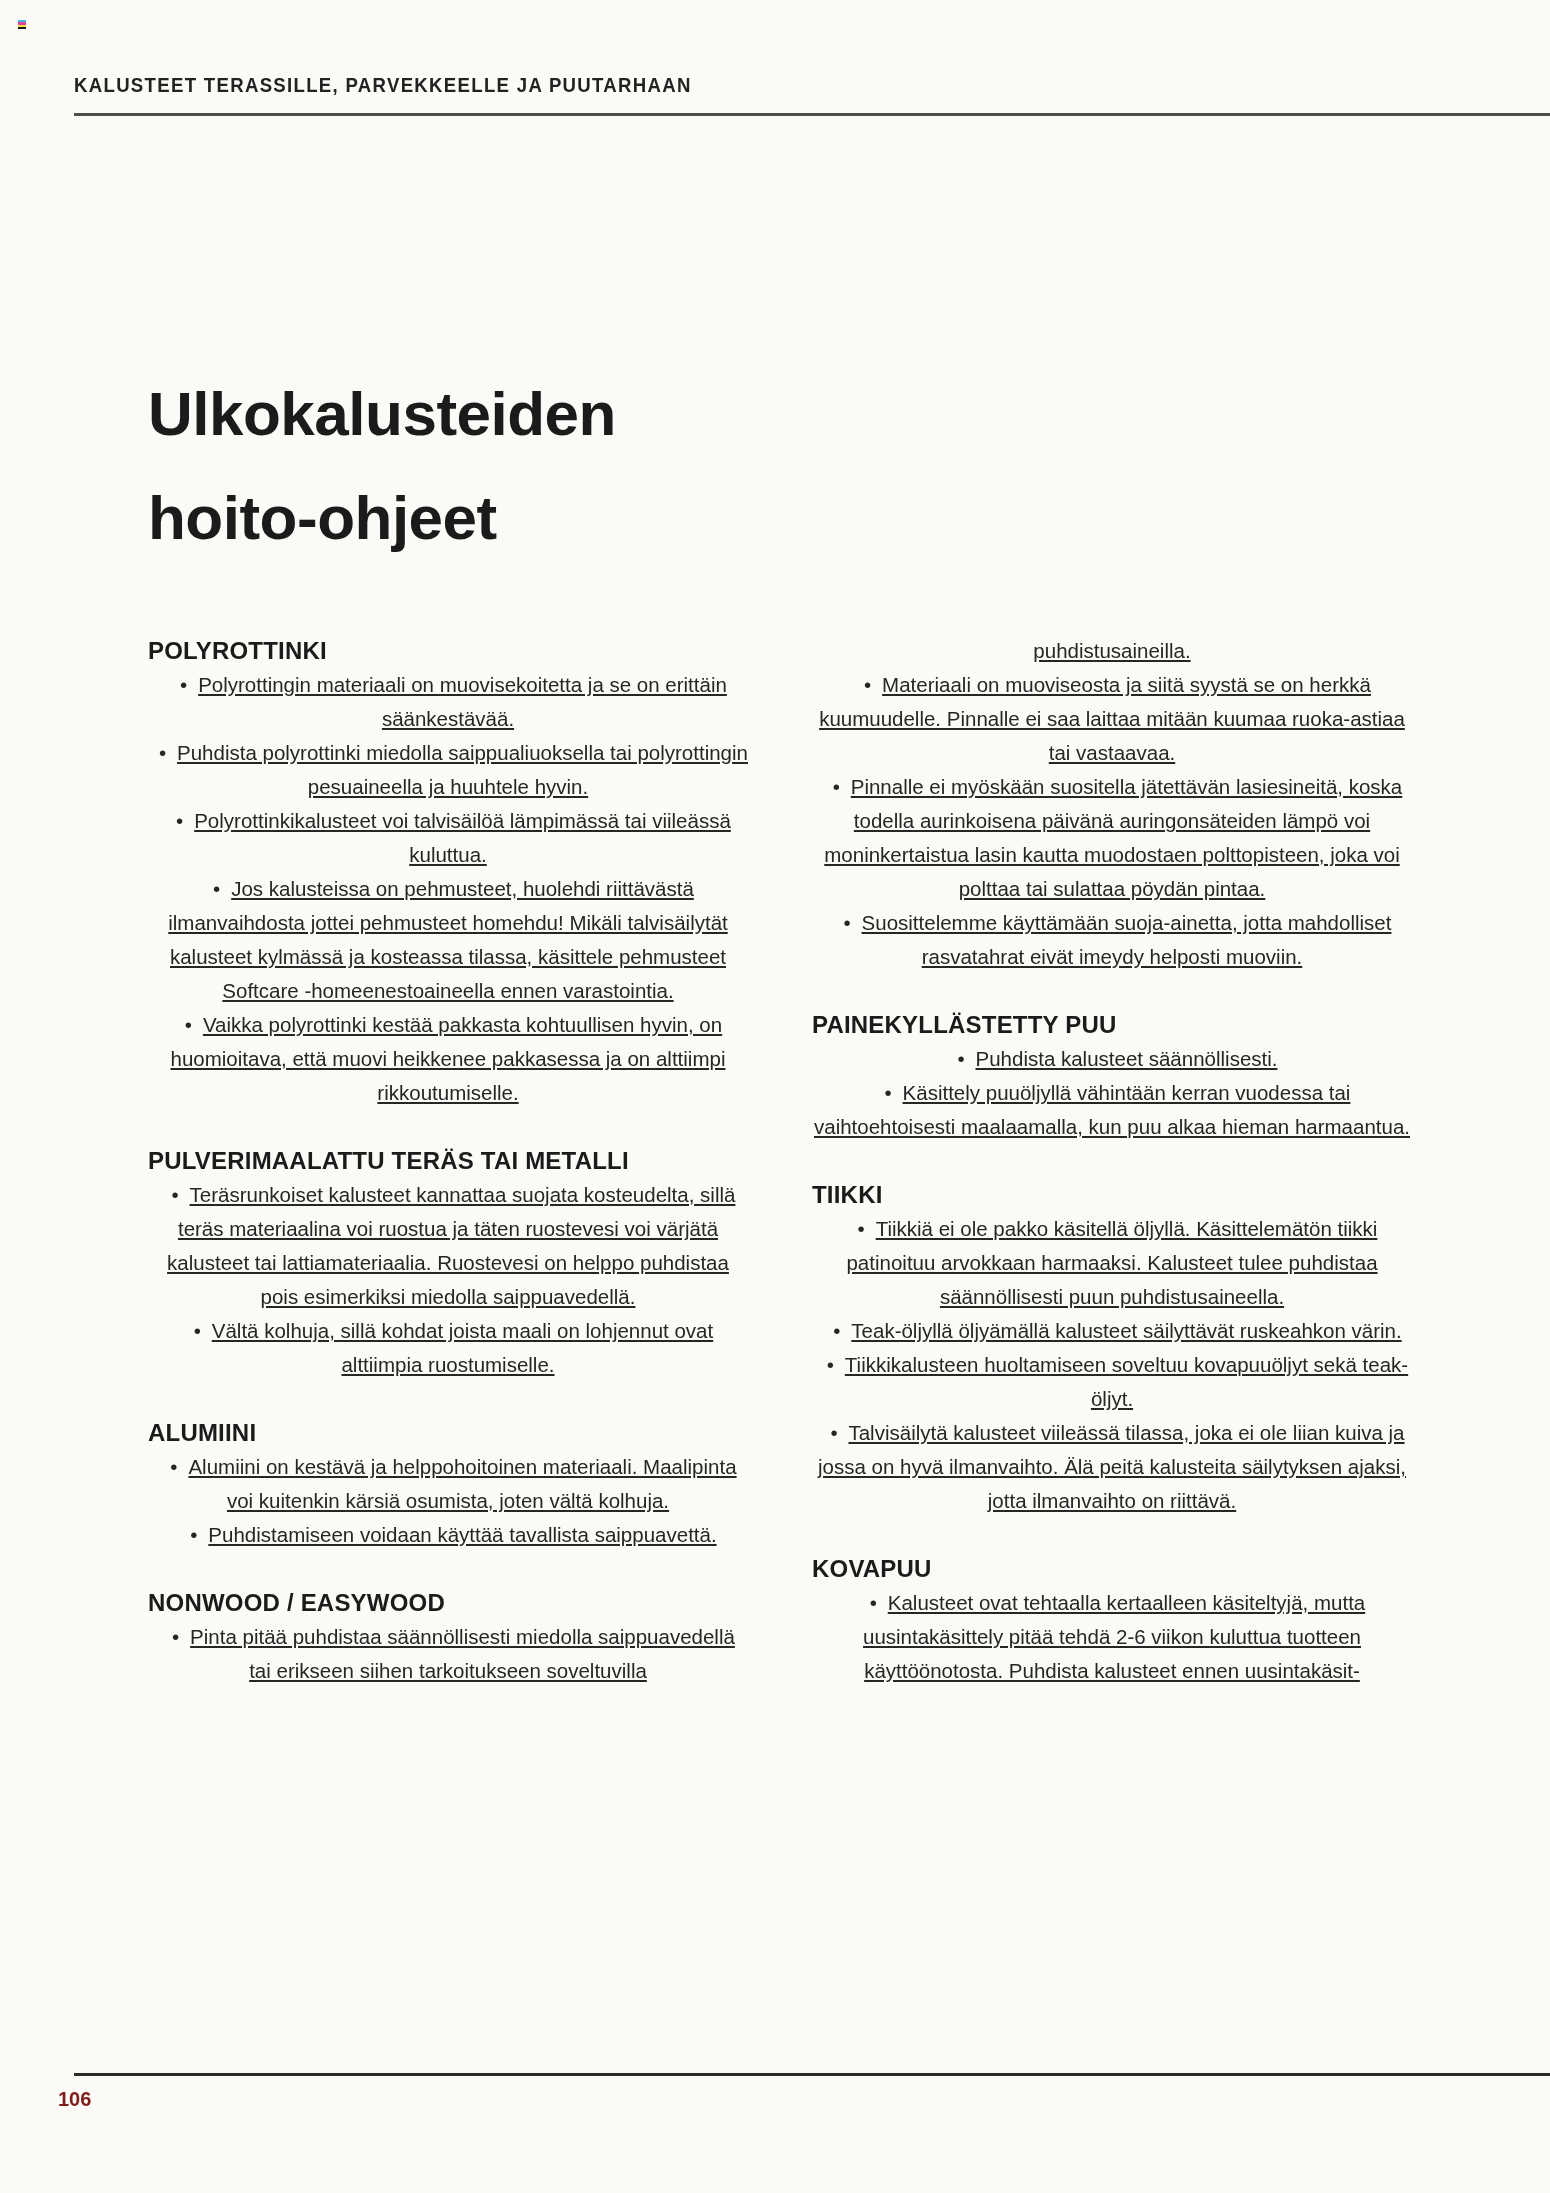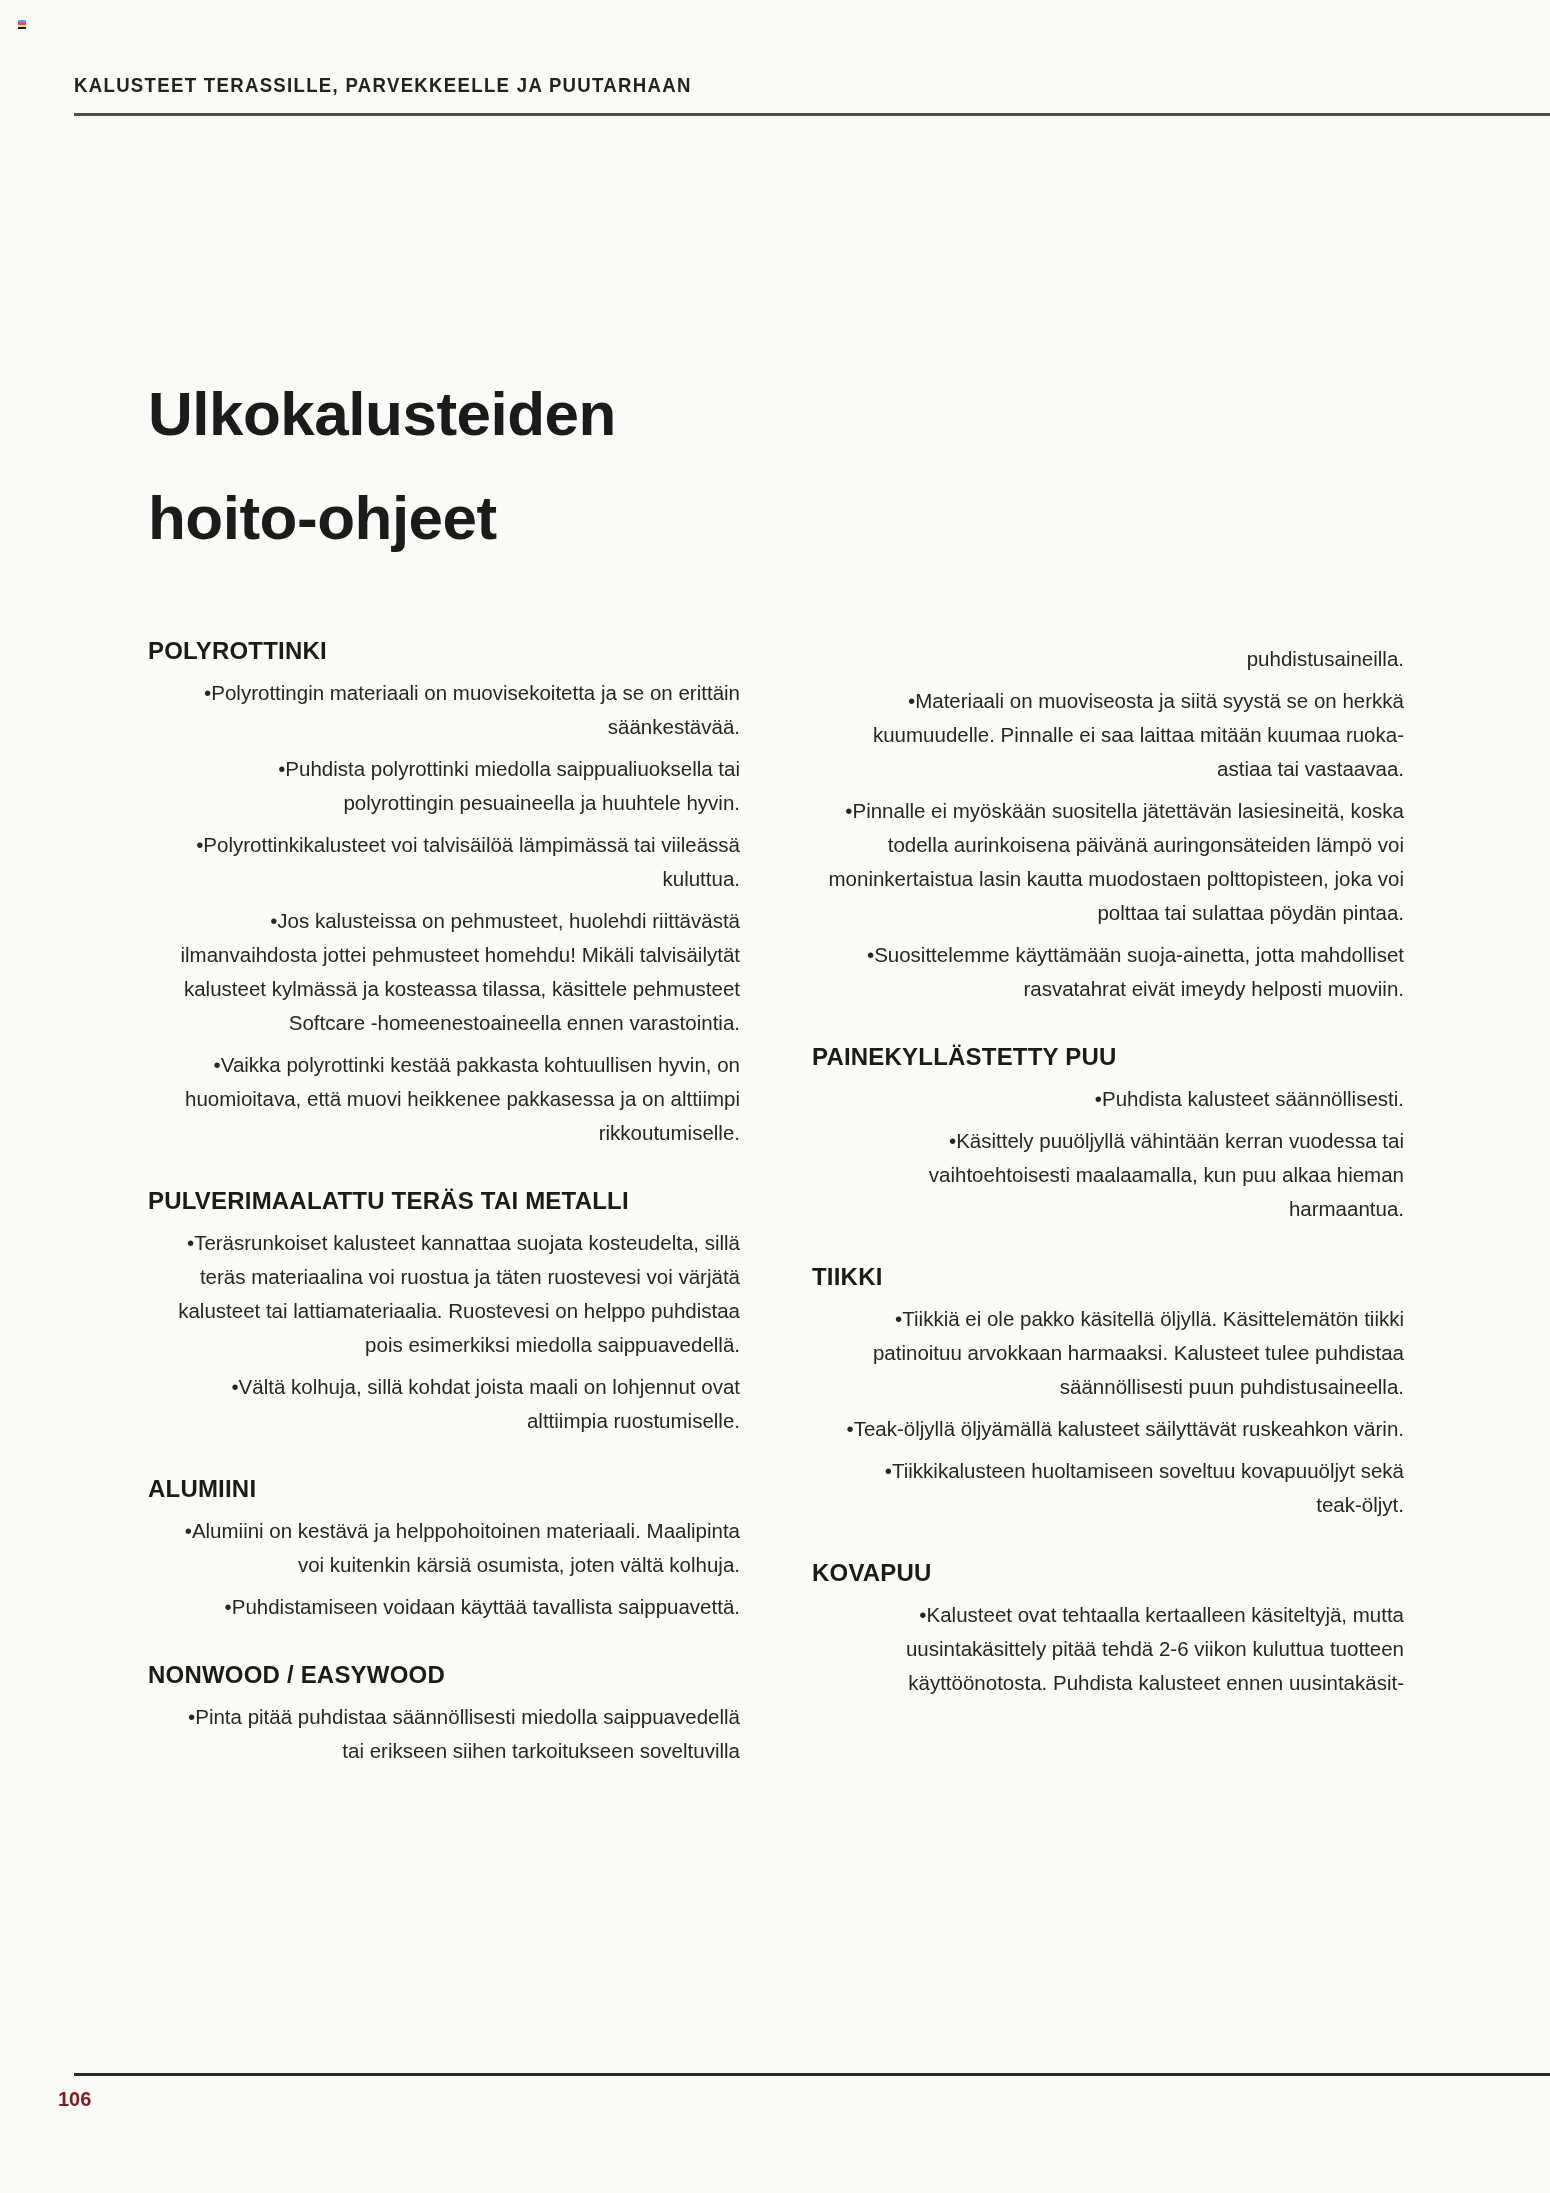--- a/index.html
+++ b/index.html
@@ -70,22 +70,23 @@
     .section { margin: 0 0 34px 0; }
     .section h2 {
       margin: 0;
       font-size: 24px;
       line-height: 34px;
       font-weight: bold;
       color: #1c1b1b;
       letter-spacing: 0.2px;
     }
     .section p {
-      margin: 8px;
-      text-align: right;
+      margin: 0;
+      text-align: center;
+      text-decoration: underline;
     }
     .bullet::before {
       content: "\2022";
       display: inline-block;
       width: 29px;
     }
     .cont { margin: 0 0 0 0; }
     .footer-rule {
       position: absolute;
       left: 74px;
@@ -156,20 +157,21 @@
   <div class="section">
     <h2>PAINEKYLLÄSTETTY PUU</h2>
     <p class="bullet">Puhdista kalusteet säännöllisesti.</p>
     <p class="bullet">Käsittely puuöljyllä vähintään kerran vuodessa tai vaihtoehtoisesti maalaamalla, kun puu alkaa hieman harmaantua.</p>
   </div>
   <div class="section">
     <h2>TIIKKI</h2>
     <p class="bullet">Tiikkiä ei ole pakko käsitellä öljyllä. Käsittelemätön tiikki patinoituu arvokkaan harmaaksi. Kalusteet tulee puhdistaa säännöllisesti puun puhdistusaineella.</p>
     <p class="bullet">Teak-öljyllä öljyämällä kalusteet säilyttävät ruskeahkon värin.</p>
     <p class="bullet">Tiikkikalusteen huoltamiseen soveltuu kovapuuöljyt sekä teak-öljyt.</p>
+    <p class="bullet">Talvisäilytä kalusteet viileässä tilassa, joka ei ole liian kuiva ja jossa on hyvä ilmanvaihto. Älä peitä kalusteita säilytyksen ajaksi, jotta ilmanvaihto on riittävä.</p>
   </div>
   <div class="section">
     <h2>KOVAPUU</h2>
     <p class="bullet">Kalusteet ovat tehtaalla kertaalleen käsiteltyjä, mutta uusintakäsittely pitää tehdä 2-6 viikon kuluttua tuotteen käyttöönotosta. Puhdista kalusteet ennen uusintakäsit-</p>
   </div>
 </div>
 
 <div class="footer-rule"></div>
 <div class="page-number">106</div>
 

